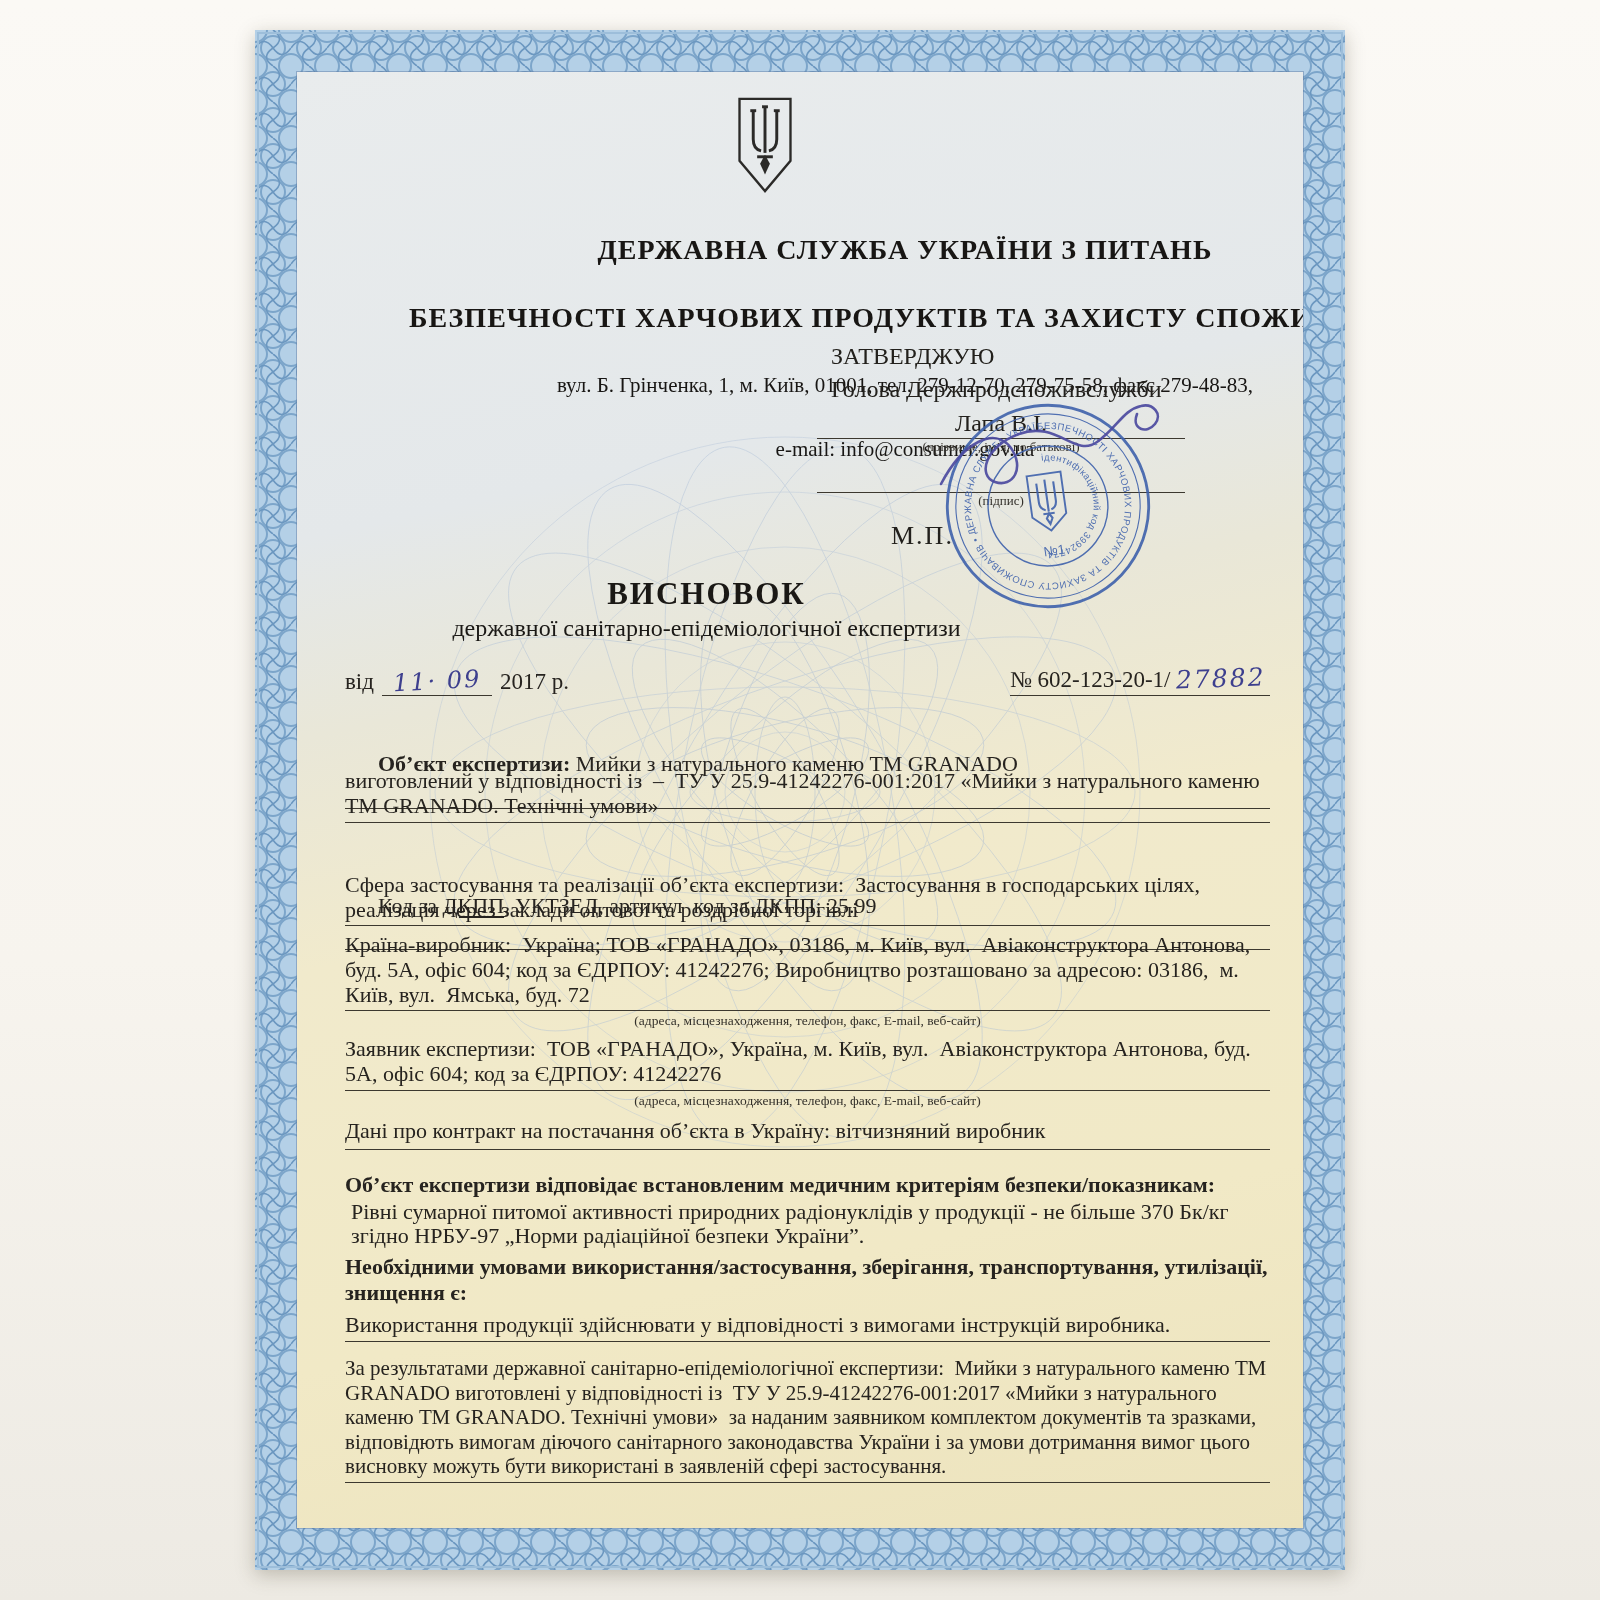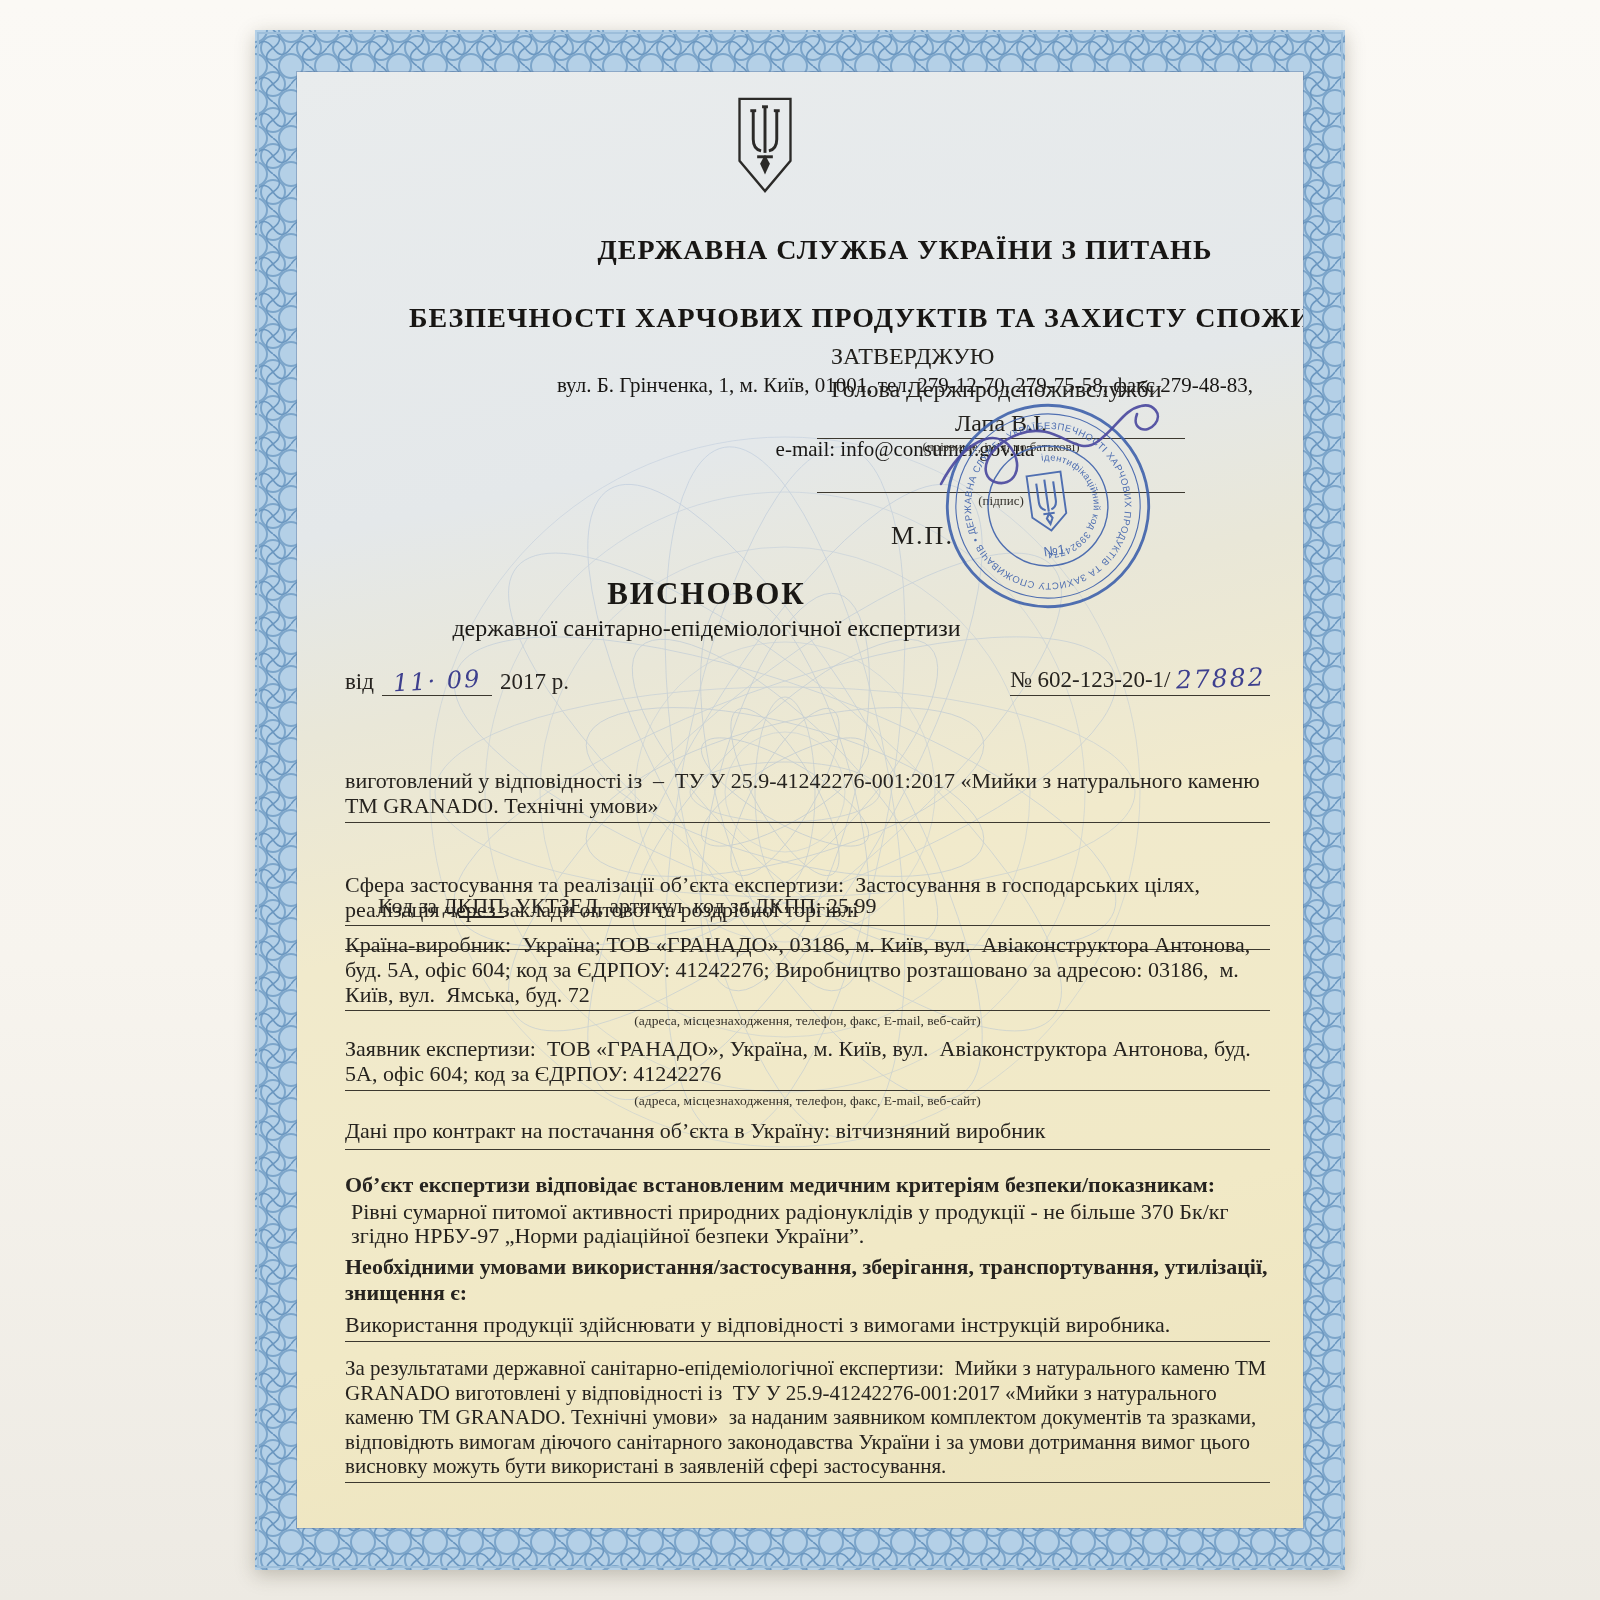--- a/index.html
+++ b/index.html
@@ -180,20 +180,23 @@
 
     <div class="meta">
       <span>
         <span>від</span><span class="date-line"><span class="hand">11· 09</span></span><span>2017 р.</span>
       </span>
       <span class="num-group">
         <span>№ 602-123-20-1/</span><span class="hand">27882</span>
       </span>
     </div>
 
+    <div class="sec uline" style="top:654px;padding-bottom:7px;">
+      <span class="b">Об’єкт експертизи:</span><span> Мийки з натурального каменю ТМ GRANADO</span>
+    </div>
 
     <div class="sec uline" style="top:696px;padding-bottom:4px;">виготовлений у відповідності із  –  ТУ У 25.9-41242276-001:2017 «Мийки з натурального каменю ТМ GRANADO. Технічні умови»</div>
 
     <div class="sec uline" style="top:796px;padding-bottom:6px;">
       <span>Код за </span><span class="dkpp-u">ДКПП</span><span>, УКТЗЕД, артикул  код за ДКПП: 25.99</span>
     </div>
 
     <div class="sec uline" style="top:800px;padding-bottom:3px;">Сфера застосування та реалізації об’єкта експертизи:  Застосування в господарських цілях, реалізація через заклади оптової та роздрібної торгівлі</div>
 
     <div class="sec uline" style="top:860px;padding-bottom:3px;">Країна-виробник:  Україна; ТОВ «ГРАНАДО», 03186, м. Київ, вул.  Авіаконструктора Антонова, буд. 5А, офіс 604; код за ЄДРПОУ: 41242276; Виробництво розташовано за адресою: 03186,  м. Київ, вул.  Ямська, буд. 72</div>

